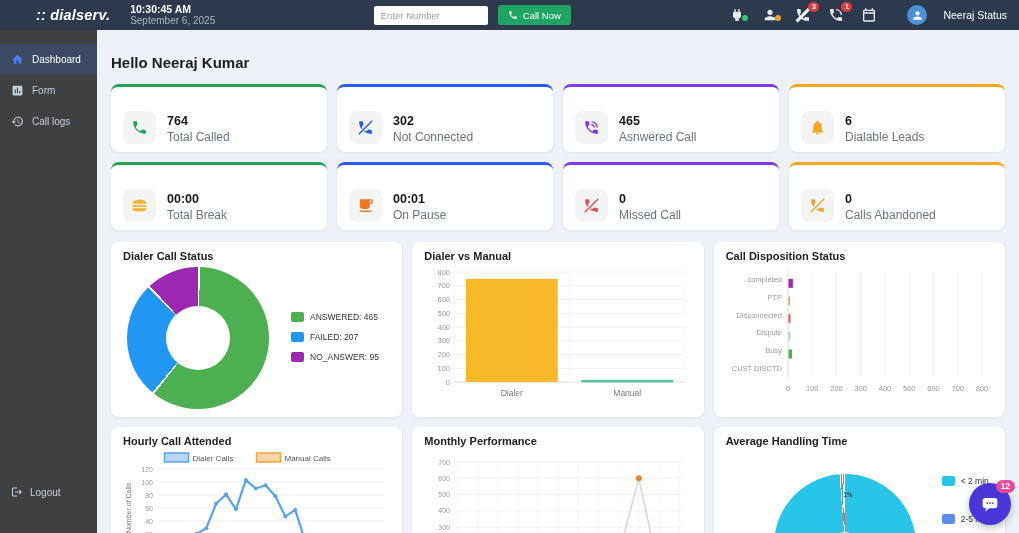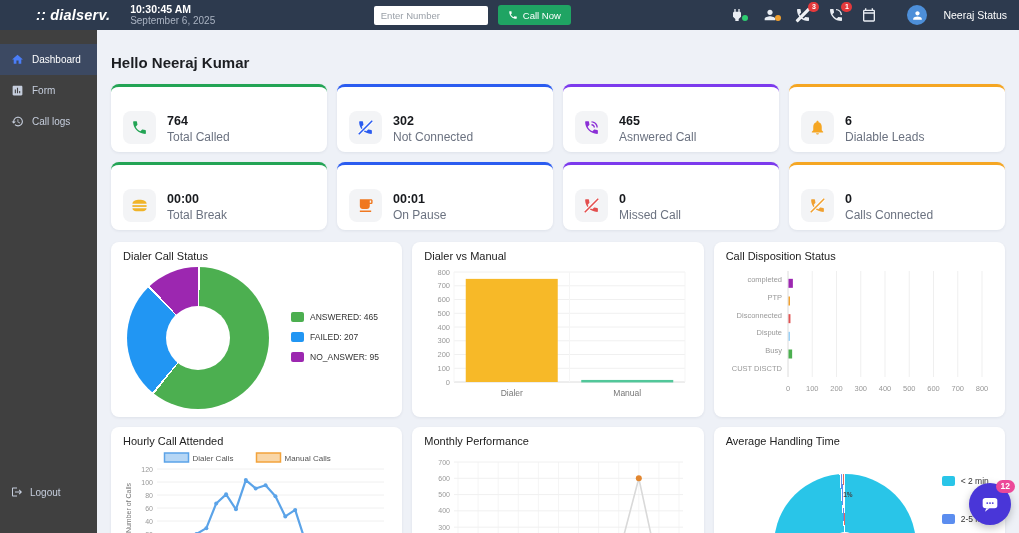--- a/index.html
+++ b/index.html
@@ -48,21 +48,21 @@
   .stat-icon { width:33px; height:33px; border-radius:8px; background:#f3f4f6; display:flex;
                align-items:center; justify-content:center; flex:none; }
   .stat-value { font-size:12.5px; font-weight:bold; color:#17191d; }
   .stat-label { font-size:12px; color:#6b7280; margin-top:2px; }
 
   .charts-grid { display:grid; grid-template-columns:repeat(3,1fr); gap:10px; margin-top:12px; }
   .chart-card { background:#fff; border-radius:8px; box-shadow:0 1px 3px rgba(20,30,60,.07);
                 padding:8px 12px; overflow:hidden; position:relative; }
   .chart-card.r1 { height:175px; }
   .chart-card.r2 { height:220px; }
-  .chart-title { font-size:11px; font-weight:normal; color:#222; margin-bottom:3px; }
+  .chart-title { font-size:11px; font-weight:bold; color:#222; margin-bottom:3px; }
 
   .donut-wrap { display:flex; align-items:center; }
   .donut { width:142px; height:142px; border-radius:50%; position:relative; margin:2px 0 0 4px; flex:none; }
   .donut::after { content:""; position:absolute; left:27.5%; top:27.5%; width:45%; height:45%;
                   background:#fff; border-radius:50%; }
   .legend-col { display:flex; flex-direction:column; gap:10px; margin-left:22px;text-align:right; }
   .legend-item { display:flex; align-items:center; gap:6px; font-size:8.5px; color:#333; }
   .legend-swatch { width:13px; height:10px; border-radius:2px; flex:none; }
 
   .aht-wrap { position:relative; height:200px; }
@@ -269,21 +269,21 @@
       <div class="stat-card" style="--ac: #f5a623;">
         <div class="stat-icon">
           <svg viewBox="0 0 24 24" width="17" height="17">
             <path d="M6.62 10.79c1.44 2.83 3.76 5.14 6.59 6.59l2.2-2.21c.27-.27.67-.36 1.02-.24 1.12.37 2.33.57 3.57.57.55 0 1 .45 1 1V20c0 .55-.45 1-1 1-9.39 0-17-7.61-17-17 0-.55.45-1 1-1h3.5c.55 0 1 .45 1 1 0 1.25.2 2.45.57 3.57.11.35.03.74-.25 1.02l-2.2 2.2z" fill="#f0a030"></path>
             <line x1="2.5" y1="21.5" x2="21.5" y2="2.5" stroke="#fff" stroke-width="4.5"></line>
             <line x1="2.5" y1="21.5" x2="21.5" y2="2.5" stroke="#f0a030" stroke-width="2.2"></line>
           </svg>
         </div>
         <div>
           <div class="stat-value">0</div>
-          <div class="stat-label">Calls Connected</div>
+          <div class="stat-label">Calls Abandoned</div>
         </div>
       </div>
     </div>
 
   <div class="charts-grid">
     <section class="chart-card r1">
       <div class="chart-title">Dialer Call Status</div>
       <div class="donut-wrap" id="chart-donut">
           <div class="donut" style="background: conic-gradient(rgb(255, 255, 255) 0%, rgb(255, 255, 255) 0.5%, rgb(76, 175, 80) 0.5%, rgb(76, 175, 80) 60.6258%, rgb(255, 255, 255) 60.6258%, rgb(255, 255, 255) 61.1258%, rgb(33, 150, 243) 61.1258%, rgb(33, 150, 243) 87.6141%, rgb(255, 255, 255) 87.6141%, rgb(255, 255, 255) 88.1141%, rgb(156, 39, 176) 88.1141%, rgb(156, 39, 176) 100%);"></div>
           <div class="legend-col">

